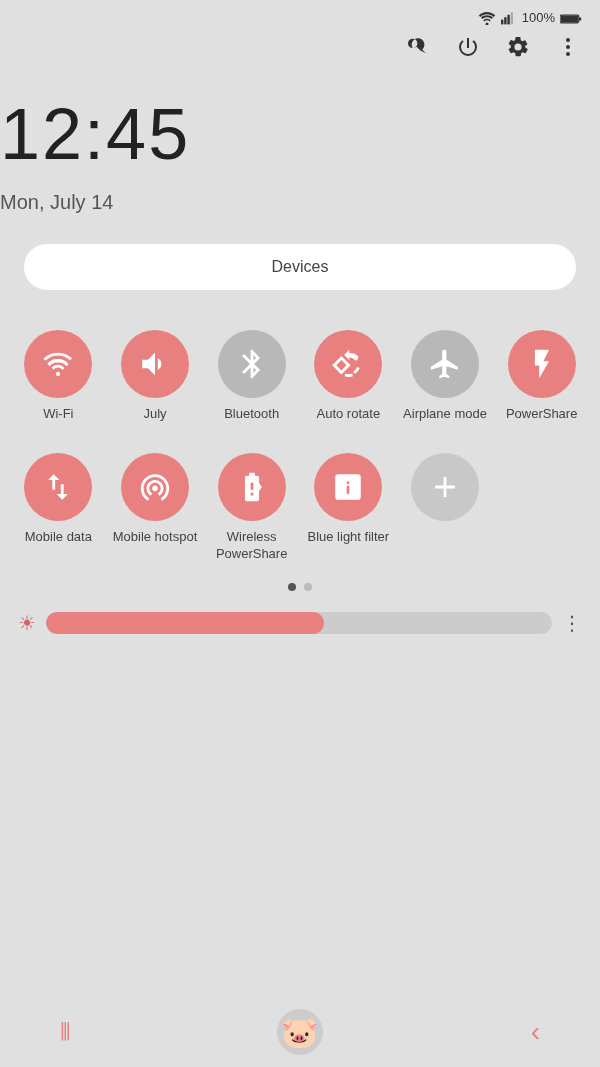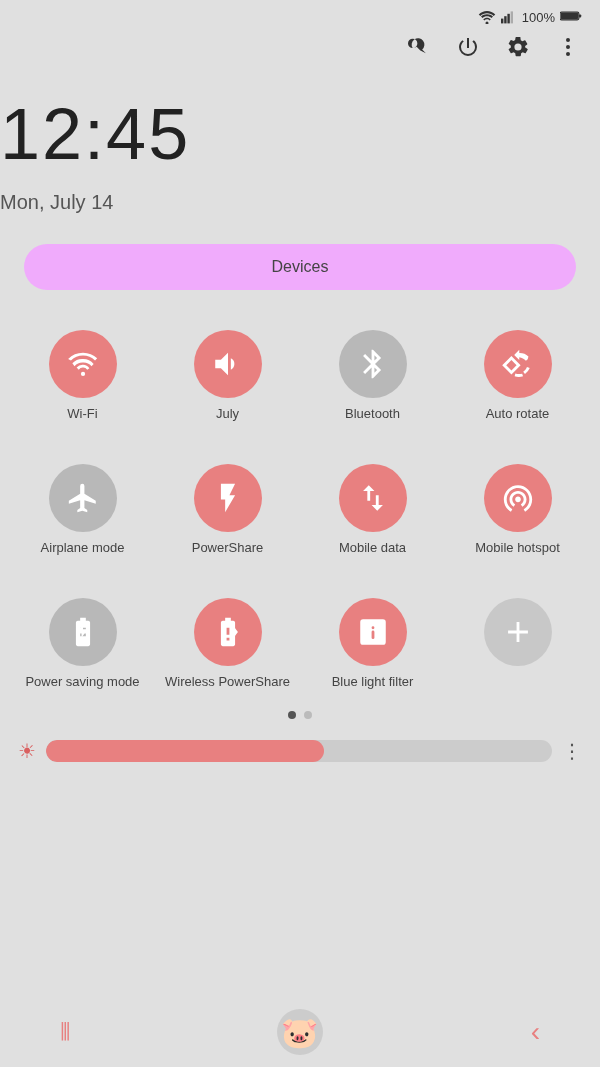--- a/index.html
+++ b/index.html
@@ -15,21 +15,21 @@
     
     .status-bar {
       display: flex;
       justify-content: flex-end;
       align-items: center;
       padding: 10px 18px 4px;
       gap: 6px;
     }
     .status-icons {
       display: flex;
-      align-items: flex-start;
+      align-items: flex-end;
       gap: 5px;
       font-size: 13px;
       color: #333;
     }
 
     
     .top-actions {
       display: flex;
       justify-content: flex-end;
       align-items: center;
@@ -61,35 +61,35 @@
 
     
     .tab-row {
       display: flex;
       justify-content: center;
       gap: 12px;
       padding: 0 24px 20px;
     }
     .tab-btn {
       flex: 1;
-      background: #f0abfc;
+      background: #ffffff;
       border: none;
       border-radius: 30px;
       padding: 14px 0;
       font-size: 16px;
       color: #444;
       cursor: pointer;
       font-family: inherit;
     }
 
     
     .quick-grid {
       display: grid;
-      grid-template-columns: repeat(4, 1fr);
-      gap: 17px 0;
+      grid-template-columns: repeat(6, 1fr);
+      gap: 6px 0;
       padding: 10px 10px 0;
     }
     .qs-item {
       display: flex;
       flex-direction: column;
       align-items: center;
       padding: 10px 4px 14px;
       cursor: pointer;
     }
     .qs-circle {
@@ -337,29 +337,20 @@
 
   <div class="qs-item">
     <div class="qs-circle active">
       <svg viewBox="0 0 24 24" fill="white">
           <path d="M12 11c-1.1 0-2 .9-2 2s.9 2 2 2 2-.9 2-2-.9-2-2-2zm6 2c0-3.31-2.69-6-6-6S6 9.69 6 13c0 2.22 1.21 4.15 3 5.19l1-1.74c-1.19-.7-2-1.97-2-3.45 0-2.21 1.79-4 4-4s4 1.79 4 4c0 1.48-.81 2.75-2 3.45l1 1.74c1.79-1.04 3-2.97 3-5.19zM12 3C6.48 3 2 7.48 2 13c0 3.7 2.01 6.92 4.99 8.65l1-1.73C5.61 18.53 4 15.96 4 13c0-4.42 3.58-8 8-8s8 3.58 8 8c0 2.96-1.61 5.53-4 6.92l1 1.73C19.99 19.92 22 16.7 22 13c0-5.52-4.48-10-10-10z"></path>
         </svg>
     </div>
     <span class="qs-label">Mobile hotspot</span>
   </div>
 
-  <div class="qs-item">
-    <div class="qs-circle inactive">
-      <svg viewBox="0 0 24 24" fill="white">
-          <path d="M15.67 4H14V2h-4v2H8.33C7.6 4 7 4.6 7 5.33v15.33C7 21.4 7.6 22 8.33 22h7.33c.74 0 1.34-.6 1.34-1.33V5.33C17 4.6 16.4 4 15.67 4zm-1.67 11h-4v-2h4v2zm0-4h-4V9h4v2z"></path>
-          <path d="M12 6l-4 6h3v4l4-6h-3V6z"></path>
-        </svg>
-    </div>
-    <span class="qs-label">Power saving mode</span>
-  </div>
 
   <div class="qs-item">
     <div class="qs-circle active">
       <svg viewBox="0 0 24 24" fill="white">
           <path d="M15.67 4H14V2h-4v2H8.33C7.6 4 7 4.6 7 5.33v15.33C7 21.4 7.6 22 8.33 22h7.33c.74 0 1.34-.6 1.34-1.33V5.33C17 4.6 16.4 4 15.67 4zM13 18h-2v-2h2v2zm0-4h-2V9h2v5z"></path>
           <path d="M19 12l-3-4v3h-2v2h2v3z"></path>
         </svg>
     </div>
     <span class="qs-label">Wireless PowerShare</span>
   </div>

